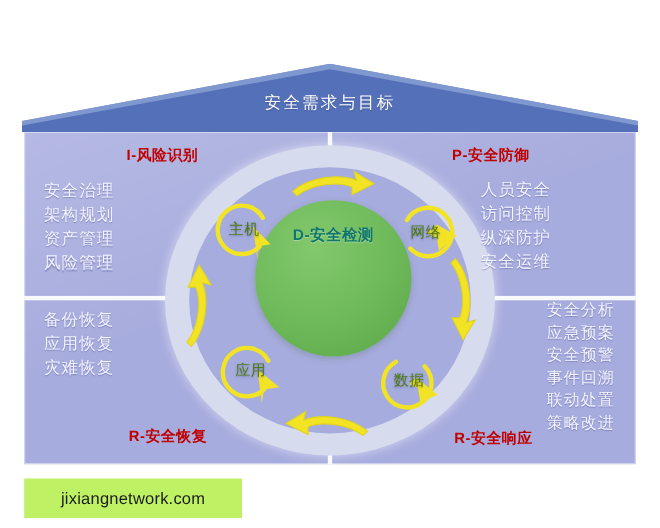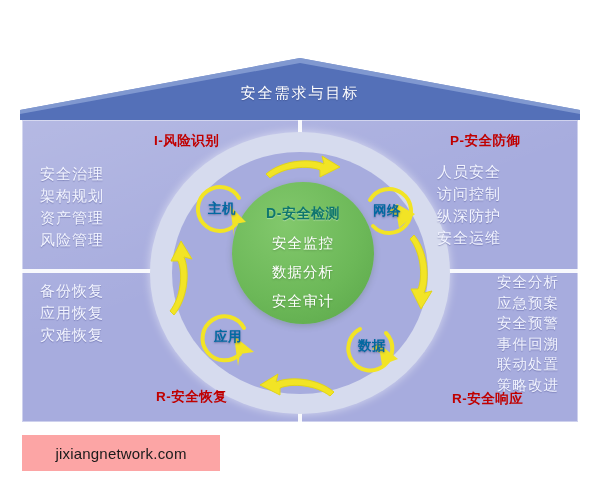--- a/index.html
+++ b/index.html
@@ -53,21 +53,21 @@
   .core{
     position:absolute;left:232px;top:182px;width:142px;height:142px;
     border-radius:50%;
     background:radial-gradient(circle at 38% 30%,#82c86c 0%,#6cb858 58%,#5aa649 100%);
     box-shadow:0 2px 6px rgba(60,90,50,.25);
   }
 
   
   .qtitle{
     position:absolute;color:#c00000;font-weight:bold;font-size:13.5px;
-    letter-spacing:.5px;white-space:nowrap;margin-left:39px;
+    letter-spacing:.5px;white-space:nowrap;
   }
   .qlist{
     position:absolute;color:#f2f4ff;font-size:15px;line-height:22px;
     letter-spacing:1px;white-space:nowrap;
     text-shadow:0 1px 1px rgba(70,75,140,.45);
   }
   .qlist.r6{font-size:14.5px;line-height:20.5px;}
 
   .q-tl-title{left:115px;top:132px;}
   .q-tl-list{left:40px;top:163px;}
@@ -88,35 +88,35 @@
     position:absolute;left:232px;top:229px;width:142px;text-align:center;
     color:#ffffff;font-size:14.5px;line-height:29px;letter-spacing:1px;
     text-shadow:0 1px 2px rgba(40,80,30,.35);
   }
 
   
   .node{position:absolute;width:64px;height:62px;}
   .node .node-label{
     position:absolute;left:0;top:0;width:64px;height:62px;
     display:flex;align-items:center;justify-content:center;
-    color:#0369a1;font-size:13.5px;font-weight:bold;letter-spacing:.5px;
+    color:#4d7c0f;font-size:13.5px;font-weight:normal;letter-spacing:.5px;
     text-shadow:0 1px 2px rgba(60,70,120,.55);
   }
   .node-host{left:190px;top:178px;}
   .node-net{left:355px;top:180px;}
   .node-app{left:196px;top:306px;}
   .node-data{left:340px;top:315px;}
 
   
   .sarrow{position:absolute;}
 
   
   .watermark{
     position:absolute;left:22px;top:435px;width:198px;height:36px;
-    background:#fca5a5;display:flex;align-items:center;justify-content:center;
+    background:#bef264;display:flex;align-items:center;justify-content:center;
   }
   .watermark span{color:#1b1b1b;font-size:15px;letter-spacing:.2px;}
 </style>
 </head>
 <body>
 
 <div id="stage">
 
   <div class="roof">
     <svg width="560" height="62" viewBox="0 0 560 62">
@@ -177,25 +177,20 @@
 
   <div class="node node-data">
     <svg width="64" height="62" viewBox="0 0 64 62">
       <path d="M20,14 A22,22 0 1 0 46,18" fill="none" stroke="#f2e425" stroke-width="4" stroke-linecap="round"></path>
       <path d="M38,28 L58,44 L42,50 L40,38 L32,34 Z" fill="#f2e425"></path>
     </svg>
     <div class="node-label">数据</div>
   </div>
 
   <div class="core-title">D-安全检测</div>
-  <div class="core-list">
-    <div>安全监控</div>
-    <div>数据分析</div>
-    <div>安全审计</div>
-  </div>
 
   <div class="qtitle q-tl-title">I-风险识别</div>
   <div class="qlist q-tl-list">
     <div>安全治理</div>
     <div>架构规划</div>
     <div>资产管理</div>
     <div>风险管理</div>
   </div>
 
   <div class="qtitle q-tr-title">P-安全防御</div>

